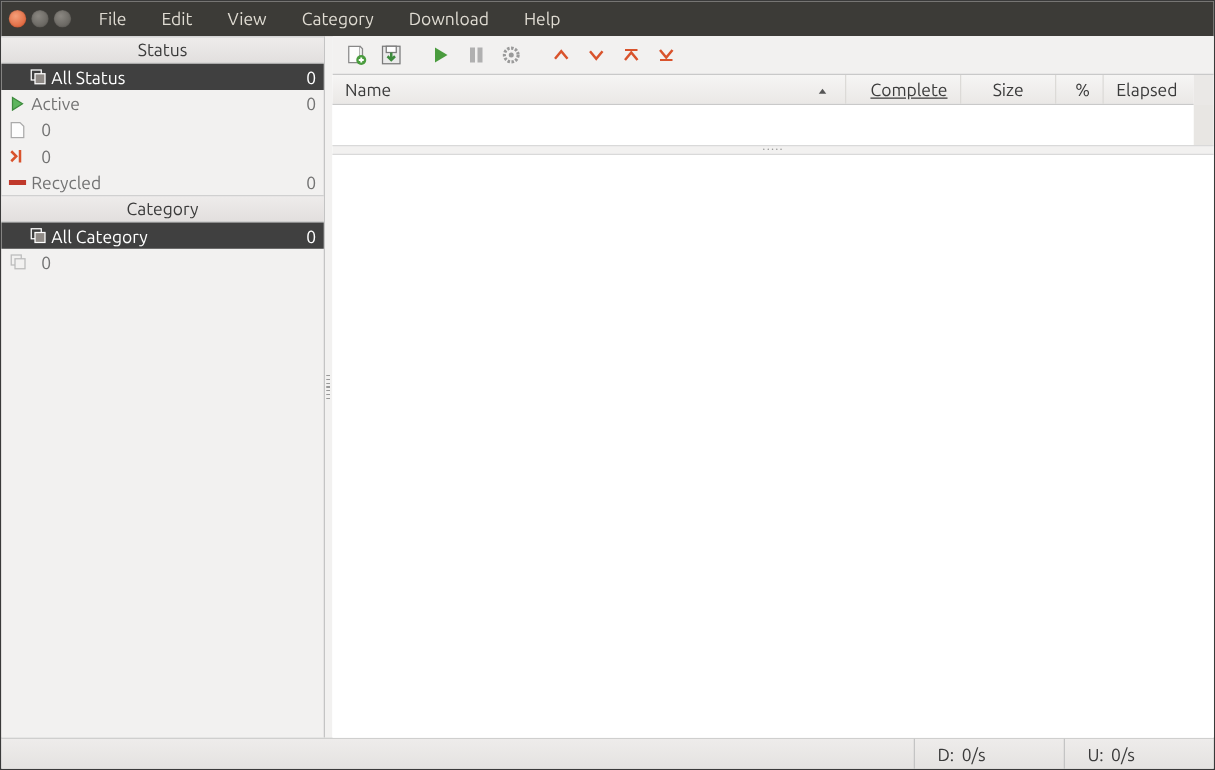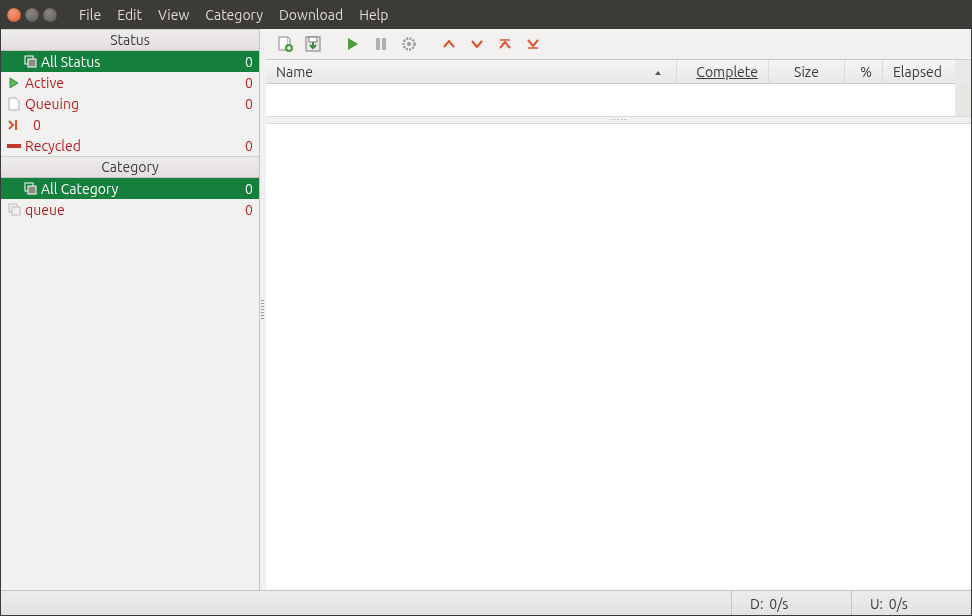--- a/index.html
+++ b/index.html
@@ -3,29 +3,29 @@
 <meta charset="utf-8">
 <style>
 * { box-sizing: border-box; margin: 0; padding: 0; font-family: Ubuntu, "Segoe UI", sans-serif; }
 body { width: 972px; height: 616px; background: #f2f1f0; overflow: hidden; border: 1px solid #3a3a3a; }
 
 .titlebar { height: 28px; background: #3c3b37; display: flex; align-items: center; padding: 0 6px; color: #dfdbd2; font-size: 14px; }
 .win-btns { display: flex; gap: 4px; margin-right: 14px; }
 .win-btn { width: 14px; height: 14px; border-radius: 50%; display: inline-block; }
 .wb-close { background: radial-gradient(circle at 40% 35%, #f49f7a, #d9542a); box-shadow: inset 0 0 1px rgba(0,0,0,0.5); }
 .wb-min, .wb-max { background: radial-gradient(circle at 40% 35%, #8a8781, #5a5853); box-shadow: inset 0 0 1px rgba(0,0,0,0.5); }
-.menubar { display: flex; gap: 0; }
+.menubar { display: flex; gap: 12px; }
 .menu-item { padding: 3px 8px; color: #dfdbd2; font-size: 14px; cursor: pointer; }
 
 .content { display: flex; height: 561px; }
 
 .sidebar { width: 259px; background: #f2f1f0; border-right: 1px solid #c4c4c4; display: flex; flex-direction: column; }
 .section-hdr { background: linear-gradient(#eeeceb, #e2dfde); border-top: 1px solid #d0d0d0; border-bottom: 1px solid #c4c4c4; text-align: center; font-size: 14px; color: #3b3b3b; padding: 2px 0; }
-.sb-row { display: flex; align-items: center; height: 21px; padding: 0 6px; font-size: 14px; color: #b91c1c; cursor: pointer; }
-.sb-row.sel { background: #15803d; color: #fff; padding-left: 22px; }
+.sb-row { display: flex; align-items: center; height: 21px; padding: 0 6px; font-size: 14px; color: #737373; cursor: pointer; }
+.sb-row.sel { background: #404040; color: #fff; padding-left: 22px; }
 .sb-row .ico { width: 14px; height: 14px; margin-right: 4px; display: inline-flex; align-items: center; justify-content: center; }
 .sb-row .lbl { flex: 1; }
 .sb-row .cnt { text-align: right; min-width: 16px; }
 
 .main { flex: 1; display: flex; flex-direction: column; background: #fff; }
 .toolbar { height: 31px; background: #f2f1f0; border-bottom: 1px solid #c9c9c9; display: flex; align-items: center; padding: 0 8px; gap: 6px; }
 .tb-btn { width: 22px; height: 22px; display: inline-flex; align-items: center; justify-content: center; cursor: pointer; }
 .tb-sep { width: 6px; }
 .table-area { flex: 1; display: flex; flex-direction: column; background: #fff; position: relative; }
 .thead { display: flex; height: 24px; background: linear-gradient(#f6f5f4, #eae8e6); border-bottom: 1px solid #c9c9c9; font-size: 14px; color: #3b3b3b; }
@@ -89,21 +89,20 @@
           </span>
           <span class="lbl">Active</span>
           <span class="cnt">0</span>
         </div>
         <div class="sb-row">
           <span class="ico">
             <svg width="12" height="14" viewBox="0 0 12 14">
               <path d="M1 1 L8 1 L11 4 L11 13 L1 13 Z" fill="#fdfdfd" stroke="#aaa"></path>
             </svg>
           </span>
-          <span class="lbl">Queuing</span>
           <span class="cnt">0</span>
         </div>
         <div class="sb-row">
           <span class="ico">
             <svg width="13" height="12" viewBox="0 0 13 12">
               <path d="M1 2 L5 6 L1 10" stroke="#d9532c" stroke-width="2" fill="none"></path>
               <rect x="7" y="1" width="2" height="10" fill="#d9532c"></rect>
             </svg>
           </span>
           <span class="cnt">0</span>
@@ -130,21 +129,20 @@
           <span class="lbl">All Category</span>
           <span class="cnt">0</span>
         </div>
         <div class="sb-row">
           <span class="ico">
             <svg width="13" height="13" viewBox="0 0 13 13">
               <rect x="1" y="1" width="8" height="8" fill="none" stroke="#bbb"></rect>
               <rect x="4" y="4" width="8" height="8" fill="#f2f1f0" stroke="#bbb"></rect>
             </svg>
           </span>
-          <span class="lbl">queue</span>
           <span class="cnt">0</span>
         </div>
       </div>
   </div>
 
   <div class="split-v"></div>
 
   <div class="main">
     <div class="toolbar">
       <span class="tb-btn">

